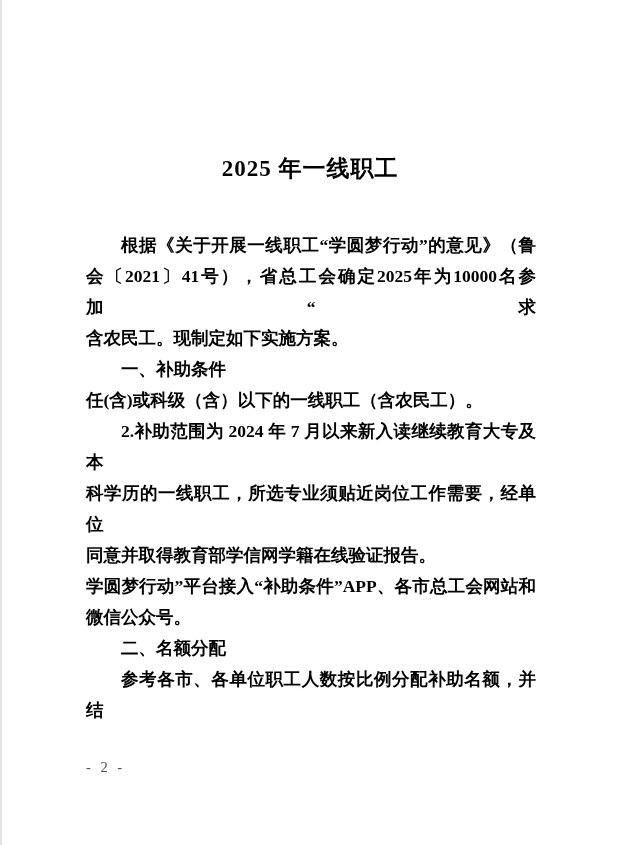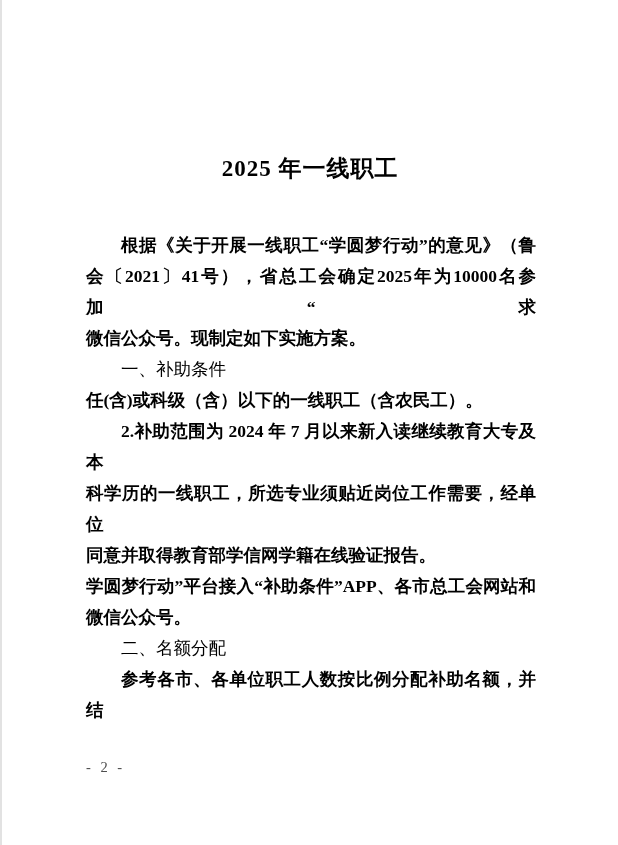--- a/index.html
+++ b/index.html
@@ -39,21 +39,21 @@
     text-align: justify;
     text-align-last: justify;
     min-height: 31px;
   }
   .line.first { text-indent: 2em; }
   .line.last { text-align-last: left; }
   .heading {
     text-indent: 2em;
     text-align: left;
     text-align-last: left;
-    font-weight: normal;
+    font-weight: bold;
     min-height: 31px;
   }
   .page-num {
     position: absolute;
     left: 84px;
     top: 757px;
     font-size: 14.5px;
     line-height: 20px;
     color: #4d4d4d;
     letter-spacing: 3px;
@@ -67,21 +67,21 @@
 
   <div class="title-block">
     <div>2025 年一线职工</div>
   </div>
 
   <div class="body-block">
 
     <div>
       <div class="line first">根据《关于开展一线职工“学圆梦行动”的意见》（鲁</div>
       <div class="line">会〔2021〕41号），省总工会确定2025年为10000名参加“求</div>
-      <div class="line last">微信公众号。现制定如下实施方案。</div>
+      <div class="line last">含农民工。现制定如下实施方案。</div>
     </div>
 
     <div class="heading">一、补助条件</div>
 
     <div>
       <div class="line last">任(含)或科级（含）以下的一线职工（含农民工）。</div>
     </div>
 
     <div>
       <div class="line first">2.补助范围为 2024 年 7 月以来新入读继续教育大专及本</div>

